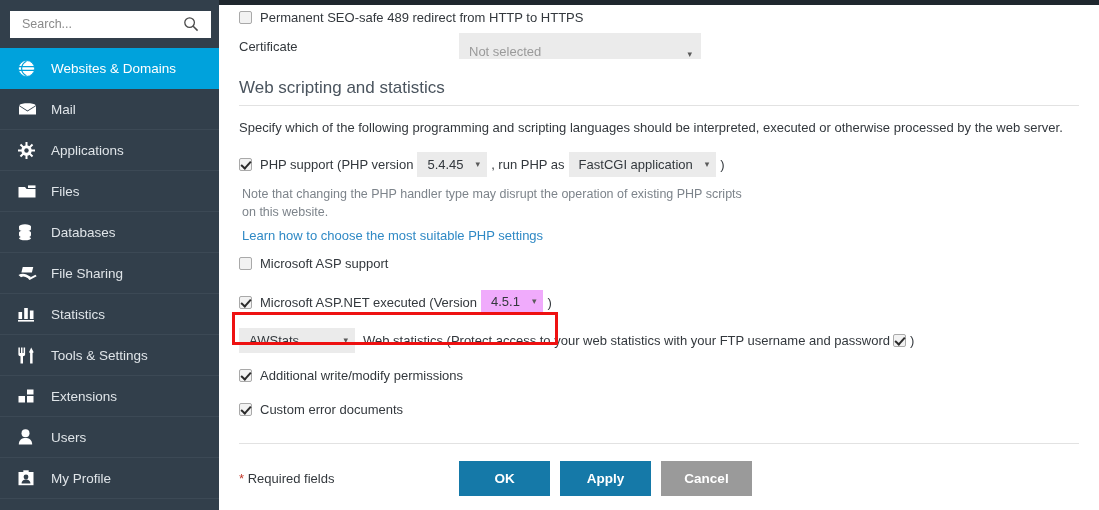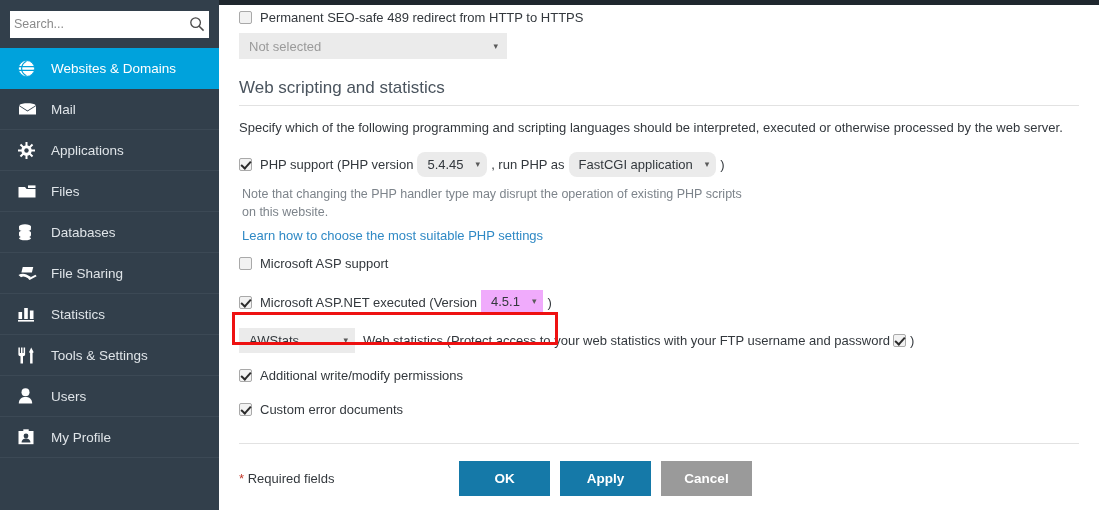--- a/index.html
+++ b/index.html
@@ -40,21 +40,21 @@
     align-items: center;
     padding: 0 10px;
   }
   .search-box {
     position: relative;
     flex: 1;
     height: 27px;
     background: #ffffff;
     display: flex;
     align-items: center;
-    padding: 0 4px;
+    padding: 0 12px;
   }
   .search-box input {
     border: 0; outline: 0;
     flex: 1;
     font-family: "Liberation Sans", sans-serif;
     font-size: 12.5px;
     color: #3a3a3a;
     background: transparent;
   }
   .search-box input::placeholder { color: #8a8a8a; }
@@ -145,24 +145,25 @@
     cursor: pointer;
     position: relative;
   }
   .sel .caret {
     font-size: 9px;
     color: #5a5a5a;
     margin-left: 12px;
     line-height: 1;
   }
   .sel.cert {
-    width: 268px;
+    width: 242px;
     color: #9a9a9a;
     height: 26px;
     padding-right: 9px;
+    align-items: flex-end;
   }
   .sel.focused {
     background: #f0abfc;
     border-bottom: 2px solid #1d86b8;
     height: 25px;
     justify-content: center;
   }
 
   
   .sec-head {
@@ -177,21 +178,21 @@
   .desc {
     font-size: 13px;
     color: #33383d;
     line-height: 18px;
     margin-top: 13px;
     max-width: 828px;
   }
 
   .php-row { margin-top: 15px; height: 24px; }
   .php-row .lbl { margin-left: 8px; }
-  .php-row .sel { margin: 0 4px; border-radius: 8px; }
+  .php-row .sel { margin: 0 4px; }
   .paren { font-size: 13px; color: #33383d; }
 
   .note {
     font-size: 12.5px;
     color: #7d848b;
     line-height: 18px;
     margin-top: 9px;
     margin-left: 3px;
     max-width: 500px;
   }
@@ -378,20 +379,32 @@
             <rect x="3.0" y="0.5" width="1.5" height="5.5"></rect>
             <rect x="5.6" y="0.5" width="1.5" height="5.5"></rect>
             <path d="M0.4 6 H7.1 V7.4 C7.1 8.4 6.2 9 5 9.2 L5 16.5 H2.5 L2.5 9.2 C1.3 9 0.4 8.4 0.4 7.4 Z"></path>
             <path d="M13.2 0.5 L11 5.2 L12.1 6.1 L12.1 16.5 L14.6 16.5 L14.6 6.1 L15.7 5.2 Z"></path>
           </g>
         </svg>
       </span>
       <span class="nav-label">Tools &amp; Settings</span>
     </div>
 
+    <div class="nav-item">
+      <span class="nav-ico">
+        <svg width="17" height="15" viewBox="0 0 17 15">
+          <g fill="#ffffff">
+            <rect x="0.5" y="7" width="6.5" height="6.5"></rect>
+            <rect x="9" y="7" width="6.5" height="6.5"></rect>
+            <rect x="9" y="0.5" width="6.5" height="5"></rect>
+          </g>
+        </svg>
+      </span>
+      <span class="nav-label">Extensions</span>
+    </div>
 
     <div class="nav-item">
       <span class="nav-ico">
         <svg width="15" height="16" viewBox="0 0 15 16">
           <g fill="#ffffff">
             <circle cx="7.5" cy="4.3" r="4"></circle>
             <path d="M0.8 15.5 C0.8 10.9 4 9 7.5 9 C11 9 14.2 10.9 14.2 15.5 Z"></path>
           </g>
         </svg>
       </span>
@@ -417,20 +430,21 @@
     <div class="highlight"></div>
 
     
     <div class="row seo-row">
       <span class="chk"></span>
       <span class="lbl">Permanent SEO-safe 489 redirect from HTTP to HTTPS</span>
     </div>
 
     
     <div class="row cert-row">
+      <span class="cert-label">Certificate</span>
       <span class="sel cert">
         <span>Not selected</span>
         <span class="caret">▾</span>
       </span>
     </div>
 
     
     <div class="sec-head">Web scripting and statistics</div>
 
     

